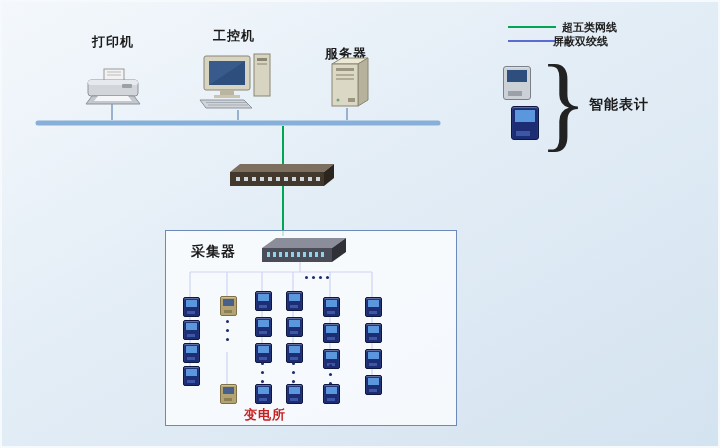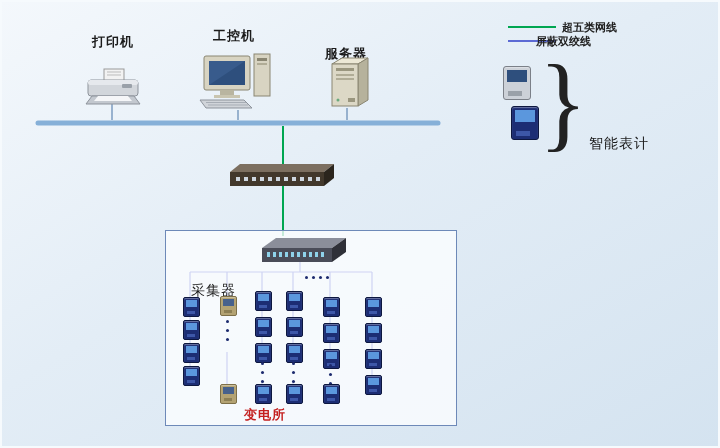--- a/index.html
+++ b/index.html
@@ -10,21 +10,21 @@
     box-shadow:inset 0 0 0 2px #f6fafd;
   }
   .wires{position:absolute;left:0;top:0;}
   .icon{position:absolute;}
   .lbl{
     position:absolute;color:#1b1b1b;font-size:13px;font-weight:700;
     font-family:"Liberation Serif",serif;letter-spacing:1px;white-space:nowrap;
   }
   .lbl.small{font-size:11px;font-weight:700;letter-spacing:0;color:#222;}
   .lbl.red{color:#c42020;font-weight:700;}
-  .lbl.big{font-size:14px;font-weight:400;margin-top:39px;}
+  .lbl.big{font-size:14px;font-weight:700;}
   .box{
     position:absolute;left:165px;top:230px;width:290px;height:194px;
     border:1px solid #6d89b8;background:rgba(252,254,255,0.78);
   }
   .meter{
     position:absolute;width:15px;height:18px;background:#1c2d74;
     border:1px solid #0d173f;border-radius:2px;
     box-shadow:inset 0 1px 1px rgba(255,255,255,.35);
   }
   .meter::before{
@@ -74,21 +74,21 @@
 
     <line x1="508" y1="27" x2="556" y2="27" stroke="#00a651" stroke-width="2"></line>
     <line x1="508" y1="41" x2="556" y2="41" stroke="#2e3ec8" stroke-width="1.5"></line>
 
     <line x1="300" y1="260" x2="300" y2="272" stroke="#2e3ec8" stroke-width="1.2"></line>
     <line x1="190" y1="272" x2="372" y2="272" stroke="#2e3ec8" stroke-width="1.2"></line>
     <path d="M190,272 V375 M227,272 V300 M227,352 V393 M262,272 V352 M262,380 V393 M293,272 V352 M293,380 V393 M330,272 V358 M330,382 V393 M372,272 V384" stroke="#2e3ec8" stroke-width="1.2" fill="none"></path>
   </svg>
 
   <div class="lbl small" style="left:562px;top:20px">超五类网线</div>
-  <div class="lbl small" style="left:536px;top:34px">屏蔽双绞线</div>
+  <div class="lbl small" style="left:553px;top:34px">屏蔽双绞线</div>
 
   <div class="lbl" style="left:92px;top:33px">打印机</div>
   <div class="lbl" style="left:213px;top:27px">工控机</div>
   <div class="lbl" style="left:325px;top:45px">服务器</div>
 
   <div class="icon" style="left:82px;top:68px">
     <svg width="62" height="40" viewBox="0 0 62 40">
       <rect x="22" y="1" width="20" height="13" fill="#f2f2f2" stroke="#999"></rect>
       <line x1="25" y1="4" x2="39" y2="4" stroke="#bbb"></line>
       <line x1="25" y1="7" x2="39" y2="7" stroke="#bbb"></line>

